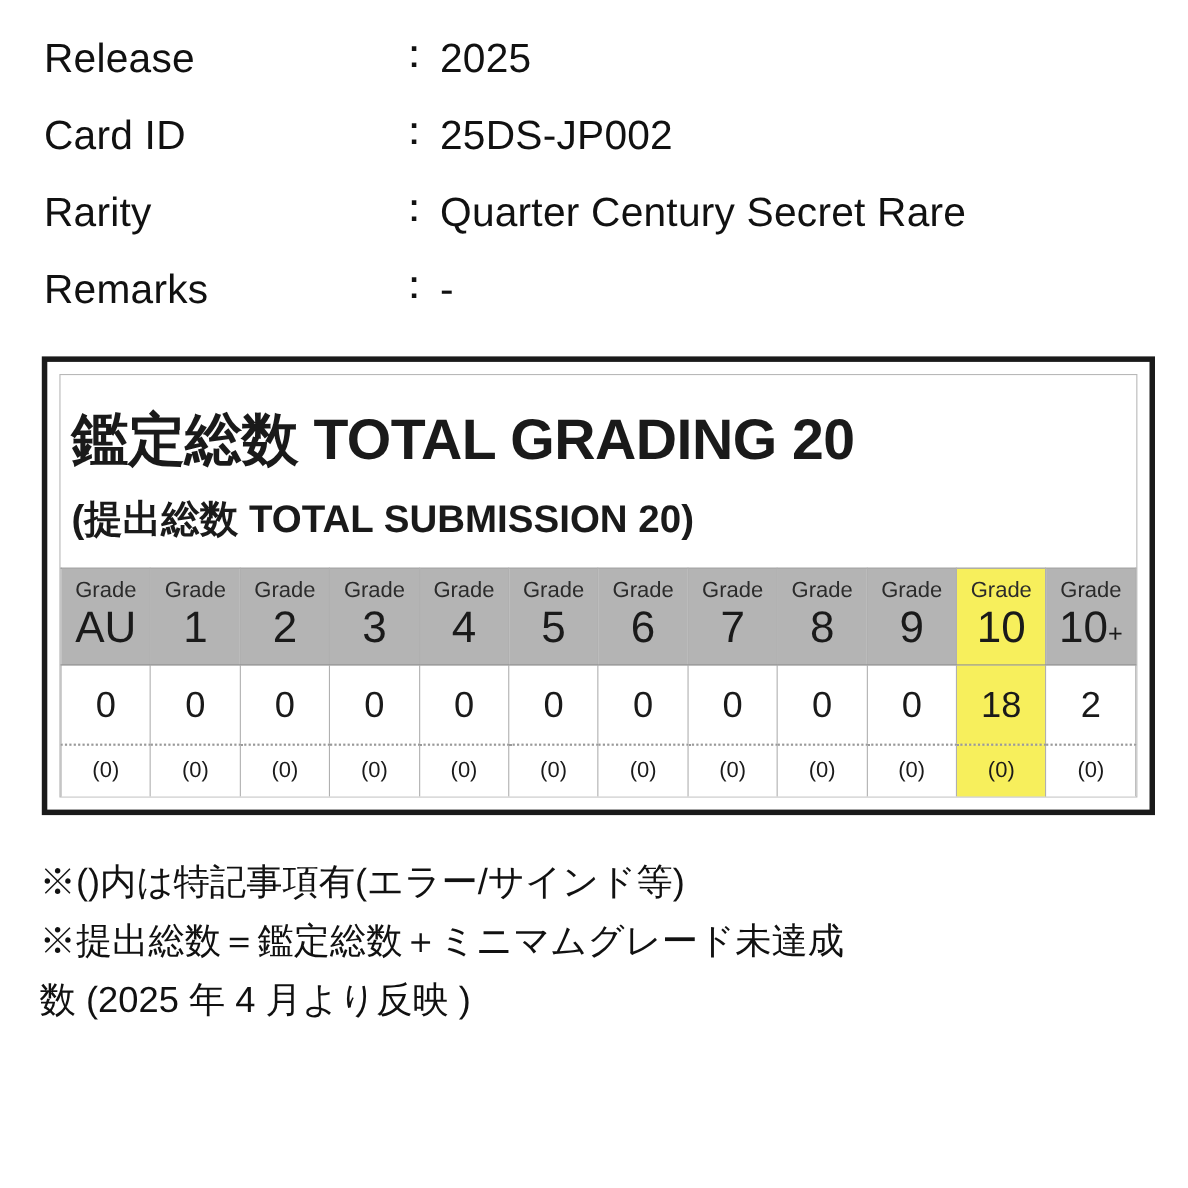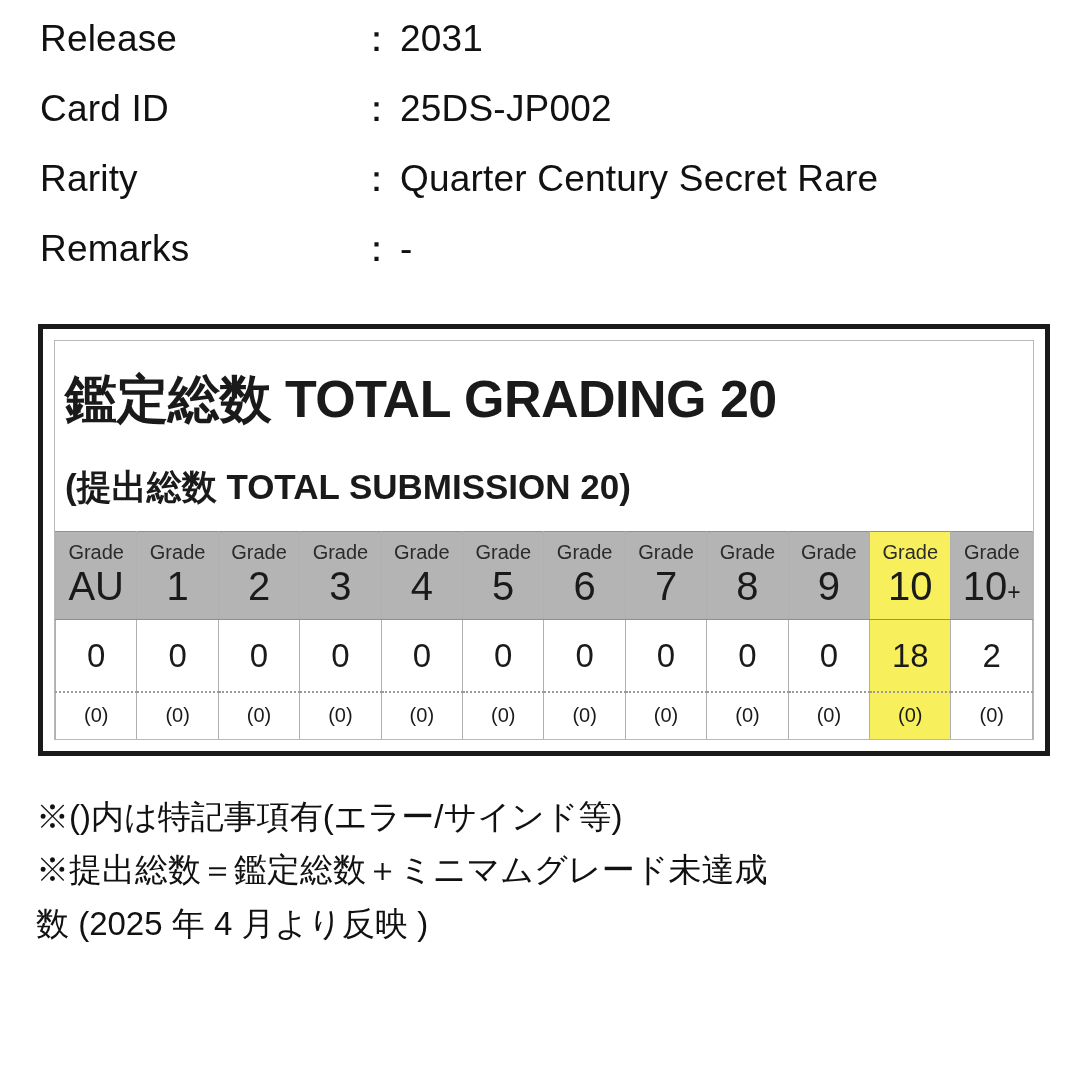--- a/index.html
+++ b/index.html
@@ -21,21 +21,21 @@
     padding: 0;
   }
 
   
   .info-block {
     padding: 0 0 0 40px;
     margin-top: -18px;
   }
   .info-row {
     display: flex;
-    align-items: center;
+    align-items: flex-end;
     height: 70px;
     font-size: 37px;
     font-weight: 400;
     color: #111;
     letter-spacing: 0.2px;
   }
   .info-label {
     width: 318px;
     flex: 0 0 318px;
     white-space: nowrap;
@@ -73,21 +73,21 @@
     padding: 24px 10px 20px 10px;
     text-align: left;
   }
   .grading-title {
     font-size: 52px;
     font-weight: bold;
     letter-spacing: -0.5px;
     white-space: nowrap;
   }
   .grading-sub {
-    margin-top: 29px;
+    margin-top: 14px;
     font-size: 35px;
     font-weight: bold;
     white-space: nowrap;
   }
 
   table.grades {
     width: 100%;
     border-collapse: collapse;
     table-layout: fixed;
   }
@@ -156,21 +156,21 @@
 
   <div class="info-block">
     <div class="info-row clipped">
       <div class="info-label"></div>
       <div class="info-colon"></div>
       <div class="info-value"></div>
     </div>
     <div class="info-row">
       <div class="info-label">Release</div>
       <div class="info-colon">：</div>
-      <div class="info-value">2031</div>
+      <div class="info-value">2025</div>
     </div>
     <div class="info-row">
       <div class="info-label">Card ID</div>
       <div class="info-colon">：</div>
       <div class="info-value">25DS-JP002</div>
     </div>
     <div class="info-row">
       <div class="info-label">Rarity</div>
       <div class="info-colon">：</div>
       <div class="info-value">Quarter Century Secret Rare</div>

